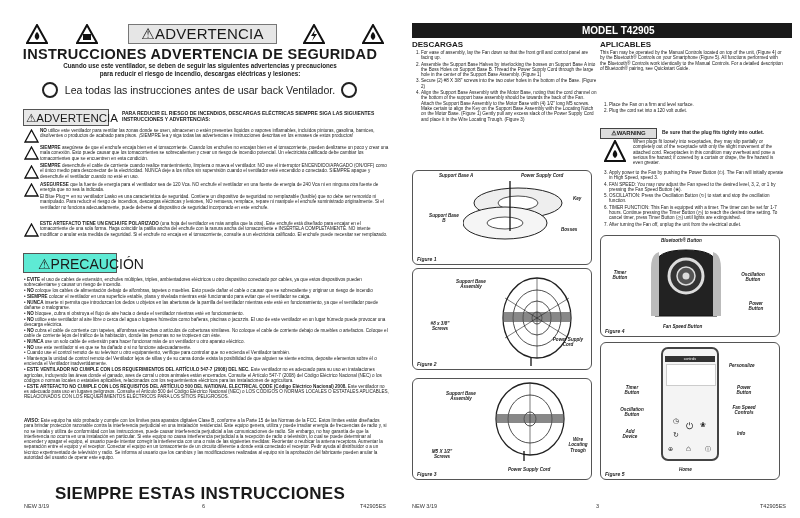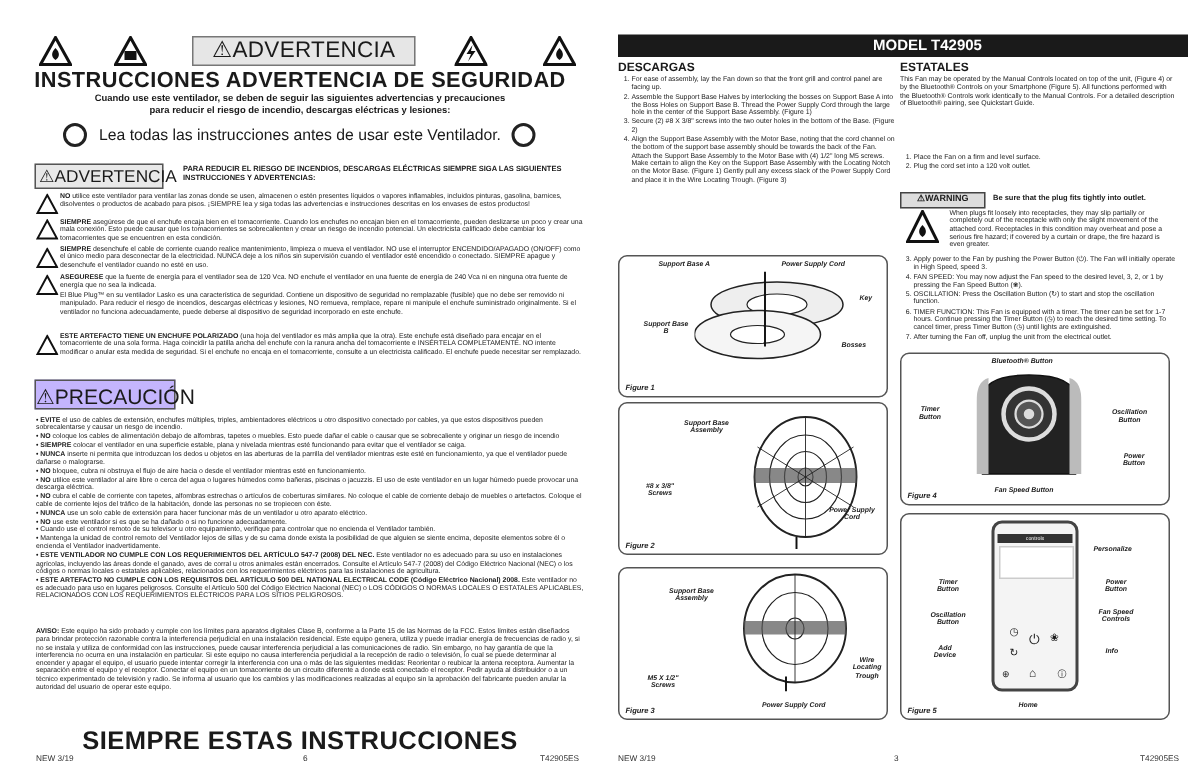--- a/index.html
+++ b/index.html
@@ -13,21 +13,21 @@
   .tri { position:absolute; width:22px; height:20px; }
   .adv-banner { position:absolute; left:128px; top:24px; width:147px; height:18px; background:#e6e6e6; border:1px solid #777; font-size:15px; font-weight:400; text-align:center; line-height:18px; letter-spacing:0.2px; }
   .main-title { position:absolute; top:46px; left:0; width:400px; text-align:center; font-weight:900; font-size:14.5px; letter-spacing:0.3px; }
   .subtitle { position:absolute; top:62px; left:0; width:400px; text-align:center; font-weight:700; font-size:6.3px; line-height:8px; }
   .read-line { position:absolute; top:84px; left:0; width:400px; text-align:center; font-size:10.5px; }
   .read-icon { position:absolute; top:82px; width:16px; height:16px; border-radius:50%; border:2px solid #222; box-sizing:border-box; background:#fff; }
   .adv-box { position:absolute; left:23px; top:109px; width:86px; height:17px; border:1px solid #555; background:#e8e8e8; font-size:11.5px; line-height:17px; padding-left:2px; box-sizing:border-box; }
   .adv-box-text { position:absolute; left:122px; top:110px; width:270px; font-size:5px; font-weight:700; line-height:6px; }
   .warn-item { position:absolute; left:40px; width:350px; }
   .warn-icon { position:absolute; left:24px; width:15px; height:14px; }
-  .prec-box { position:absolute; left:23px; top:253px; width:94px; height:20px; border:1px solid #555; background:#c4b5fd; font-size:14px; line-height:20px; padding-left:0; box-sizing:border-box; }
+  .prec-box { position:absolute; left:23px; top:253px; width:94px; height:20px; border:1px solid #555; background:#5eead4; font-size:14px; line-height:20px; padding-left:14px; box-sizing:border-box; }
   .bullets { position:absolute; left:24px; top:277px; width:366px; }
   .bullets div { margin-bottom:0.5px; }
   .aviso { position:absolute; left:24px; top:418px; width:366px; }
   .conserve { position:absolute; top:484px; left:0; width:400px; text-align:center; font-weight:900; font-size:17px; letter-spacing:0.3px; }
   .foot { position:absolute; top:503px; font-size:5.5px; color:#333; }
   .model-bar { position:absolute; left:12px; top:23px; width:380px; height:15px; background:#1a1a1a; color:#fff; font-weight:700; font-size:10px; line-height:15px; text-align:right; padding-right:22px; box-sizing:border-box; }
   .model-bar span { position:absolute; left:170px; }
   .sect-h { position:absolute; font-weight:900; font-size:8px; }
   .col-l { position:absolute; left:12px; width:185px; }
   .col-r { position:absolute; left:200px; width:185px; }
@@ -62,21 +62,21 @@
       <path d="M11 8 c-3 3 -3 6 0 8 c3 -2 3 -5 0 -8z" fill="#111"></path>
     </svg>
 
   <div class="main-title">INSTRUCCIONES ADVERTENCIA DE SEGURIDAD</div>
   <div class="subtitle">
     <div>Cuando use este ventilador, se deben de seguir las siguientes advertencias y precauciones</div>
     <div>para reducir el riesgo de incendio, descargas eléctricas y lesiones:</div>
   </div>
 
   <div class="read-icon" style="left:42px"></div>
-  <div class="read-line">Lea todas las instrucciones antes de usar este Ventilador.</div>
+  <div class="read-line">Lea todas las instrucciones antes de usar back Ventilador.</div>
   <div class="read-icon" style="left:341px"></div>
 
   <div class="adv-box">⚠ADVERTENCIA</div>
   <div class="adv-box-text">PARA REDUCIR EL RIESGO DE INCENDIOS, DESCARGAS ELÉCTRICAS SIEMPRE SIGA LAS SIGUIENTES INSTRUCCIONES Y ADVERTENCIAS:</div>
 
   <svg class="warn-icon" style="top:129px" viewBox="0 0 15 14">
       <polygon points="7.5,1 14,13 1,13" fill="#fff" stroke="#111" stroke-width="1.3"></polygon>
     </svg>
   <div class="warn-item tiny" style="top:128px"><b>NO</b><span> utilice este ventilador para ventilar las zonas donde se usen, almacenen o estén presentes líquidos o vapores inflamables, incluidos pinturas, gasolina, barnices, disolventes o productos de acabado para pisos. ¡SIEMPRE lea y siga todas las advertencias e instrucciones descritas en los envases de estos productos!</span></div>
   <svg class="warn-icon" style="top:146px" viewBox="0 0 15 14">
@@ -180,21 +180,21 @@
       <line x1="42" y1="2" x2="42" y2="74" stroke="#222" stroke-width="0.6"></line>
       <line x1="36" y1="70" x2="36" y2="80" stroke="#111" stroke-width="1.3"></line>
     </svg>
     <div class="callout" style="left:28px;top:12px;width:40px">Support Base Assembly</div>
     <div class="callout" style="left:14px;top:70px;width:30px">M5 X 1/2" Screws</div>
     <div class="callout" style="left:150px;top:58px;width:30px">Wire Locating Trough</div>
     <div class="callout" style="left:95px;top:88px">Power Supply Cord</div>
     <div class="fig-label">Figure 3</div>
   </div>
 
-  <div class="sect-h" style="left:200px;top:40px">ESTATALES</div>
+  <div class="sect-h" style="left:200px;top:40px">APLICABLES</div>
   <div class="col-r tiny" style="top:50px">This Fan may be operated by the Manual Controls located on top of the unit, (Figure 4) or by the Bluetooth® Controls on your Smartphone (Figure 5). All functions performed with the Bluetooth® Controls work identically to the Manual Controls. For a detailed description of Bluetooth® pairing, see Quickstart Guide.</div>
   <div class="col-r tiny" style="top:102px">
     <ol class="steps">
       <li>Place the Fan on a firm and level surface.</li>
       <li>Plug the cord set into a 120 volt outlet.</li>
     </ol>
   </div>
   <div class="warning-tag">⚠WARNING</div>
   <div class="warning-tag-text">Be sure that the plug fits tightly into outlet.</div>
   <svg class="abs" style="left:204px;top:140px" width="22" height="22" viewBox="0 0 22 22">

